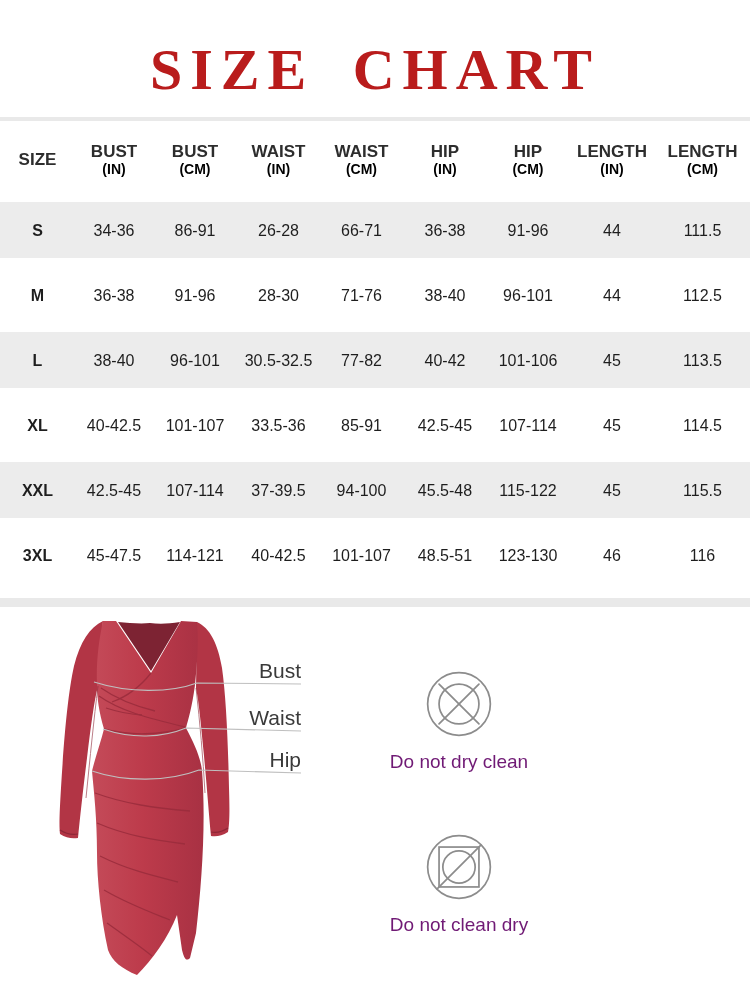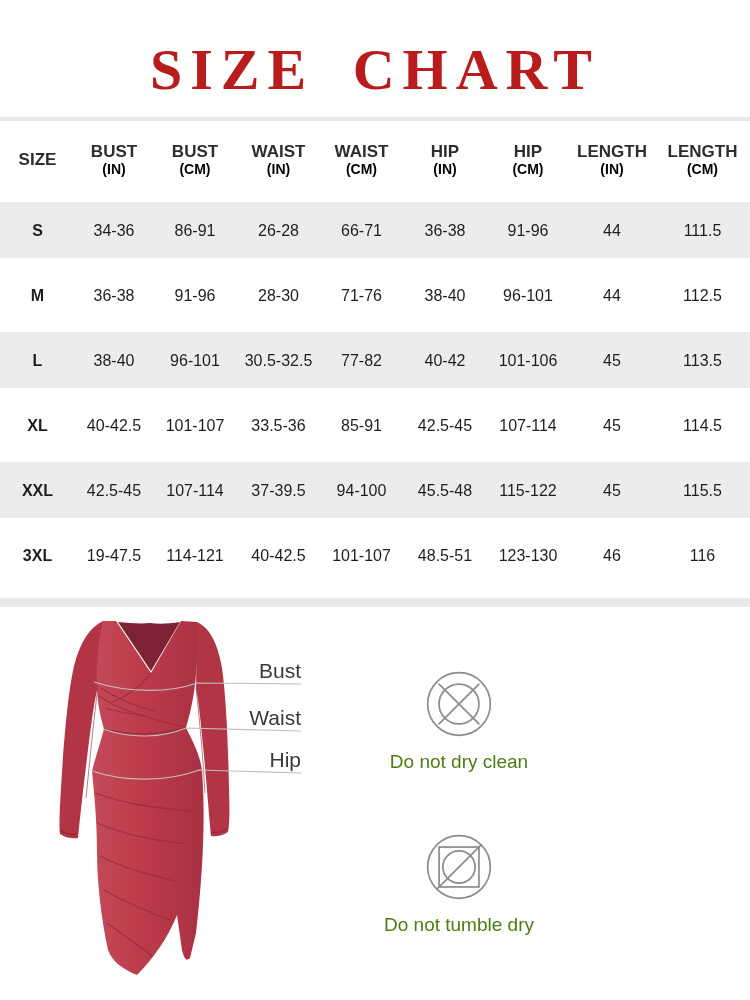--- a/index.html
+++ b/index.html
@@ -42,21 +42,21 @@
   .lower { position:absolute; top:608px; left:0; width:750px; height:392px; }
   .dress-svg { position:absolute; top:0; left:0; width:375px; height:392px; }
   .measure-label {
     font-family:"Liberation Sans", sans-serif;
     font-size:21px; fill:#3a3a3a;
   }
   
   .care-item { position:absolute; width:180px; text-align:center; }
   .care-item .icon-wrap { display:block; margin:0 auto 8px; width:76px; height:76px; }
   .care-item svg { width:76px; height:76px; display:block; }
-  .care-label { font-size:19px; color:#4d7c0f; line-height:1.22; }
+  .care-label { font-size:19px; color:#701a75; line-height:1.22; }
   .care-pos-0 { left:369px; top:58px; }
   .care-pos-1 { left:542px; top:58px; }
   .care-pos-2 { left:369px; top:221px; }
   .care-pos-3 { left:542px; top:221px; }
   .care-stroke { stroke:#8c8c8c; stroke-width:1.8; fill:none; stroke-linecap:round; }
 </style>
 </head>
 <body>
 
 <div class="page">
@@ -167,21 +167,21 @@
         <td>107-114</td>
         <td>37-39.5</td>
         <td>94-100</td>
         <td>45.5-48</td>
         <td>115-122</td>
         <td>45</td>
         <td>115.5</td>
       </tr>
       <tr>
         <td class="size-cell">3XL</td>
-        <td>19-47.5</td>
+        <td>45-47.5</td>
         <td>114-121</td>
         <td>40-42.5</td>
         <td>101-107</td>
         <td>48.5-51</td>
         <td>123-130</td>
         <td>46</td>
         <td>116</td>
       </tr>
     </tbody>
   </table>
@@ -269,18 +269,18 @@
       <span class="icon-wrap">
         <svg viewBox="0 0 80 80">
           <g class="care-stroke">
             <circle cx="40" cy="40" r="33"></circle>
             <rect x="19" y="19" width="42" height="42"></rect>
             <circle cx="40" cy="40" r="17"></circle>
             <line x1="63" y1="17" x2="17" y2="63"></line>
           </g>
         </svg>
       </span>
-      <div class="care-label">Do not tumble dry</div>
+      <div class="care-label">Do not clean dry</div>
     </div>
 
 
   </div>
 </div>
 
 </body></html>

